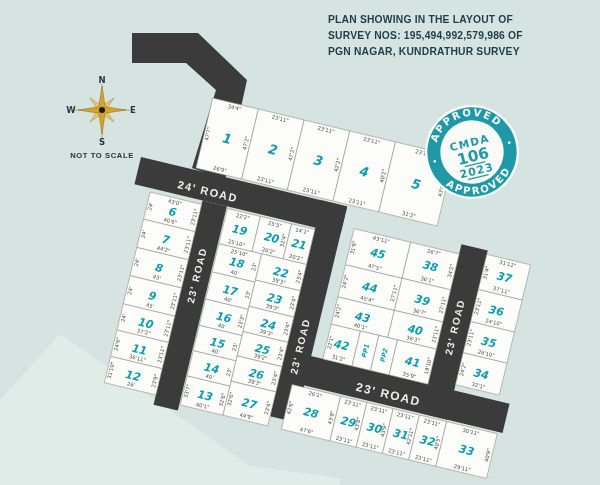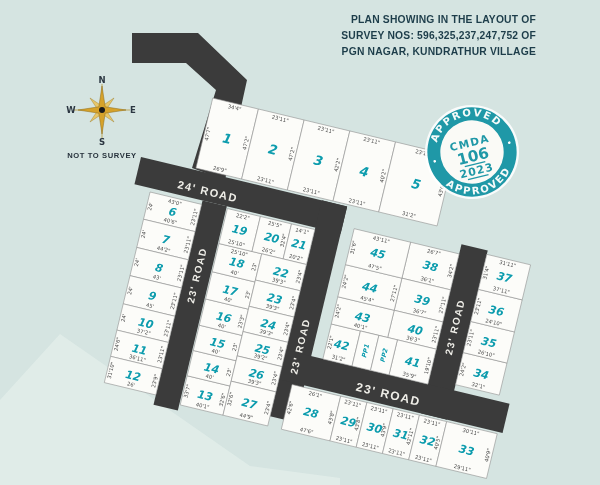--- a/index.html
+++ b/index.html
@@ -1,19 +1,19 @@
 <!DOCTYPE html>
 <html style="--bg: #d5e4e1; --title: #1d3d4a; --pnum: #0d9cad; --teal: #1f98a7;"><head>
 <meta charset="utf-8">
 <style>
   html,body{margin:0;padding:0;}
   .canvas{position:relative;width:600px;height:485px;background:var(--bg,#d5e4e1);overflow:hidden;
           font-family:"Liberation Sans",sans-serif;}
   #plan{position:absolute;left:0;top:0;}
-  .title{position:absolute;left:328px;top:12px;width:208px;text-align:right;
+  .title{position:absolute;left:328px;top:12px;width:208px;text-align:left;
          font-weight:700;font-size:10.3px;line-height:16.2px;color:var(--title,#1d3d4a);letter-spacing:.2px;}
   .compass{position:absolute;left:62px;top:74px;width:80px;text-align:center;}
   .compass-note{position:absolute;left:54px;top:151px;width:96px;text-align:center;
                 font-weight:700;font-size:7.6px;letter-spacing:.6px;color:#27323c;}
   .compass text{font:700 8.5px "DejaVu Sans",sans-serif;fill:#2c3742;text-anchor:middle;}
   .stamp{position:absolute;left:424px;top:104px;width:96px;height:96px;}
   .stamp svg{transform:rotate(-14deg);}
   .stamp-arc{font:700 10.5px "DejaVu Sans",sans-serif;fill:#f6fbfa;letter-spacing:2px;text-anchor:middle;}
   .stamp-org{font:700 11px "DejaVu Sans",sans-serif;fill:var(--teal,#1f98a7);letter-spacing:1.5px;text-anchor:middle;}
   .stamp-num{font:700 16px "DejaVu Sans",sans-serif;fill:var(--teal,#1f98a7);text-anchor:middle;}
@@ -253,38 +253,38 @@
         <text x="185" y="219.85" class="rlabel" font-size="11">24' ROAD</text>
         <text x="194" y="303.5" class="rlabel" font-size="10" transform="rotate(-90 194 300)">23' ROAD</text>
         <text x="311" y="348.5" class="rlabel" font-size="10" transform="rotate(-90 311 345)">23' ROAD</text>
         <text x="457" y="293.5" class="rlabel" font-size="10" transform="rotate(-90 457 290)">23' ROAD</text>
         <text x="408" y="375.2" class="rlabel" font-size="12">23' ROAD</text>
       </g>
     </svg>
 
   <div class="title">
     <div>PLAN SHOWING IN THE LAYOUT OF</div>
-    <div>SURVEY NOS: 596,325,237,247,752 OF</div>
-    <div>PGN NAGAR, KUNDRATHUR VILLAGE</div>
+    <div>SURVEY NOS: 195,494,992,579,986 OF</div>
+    <div>PGN NAGAR, KUNDRATHUR SURVEY</div>
   </div>
 
   <div class="compass">
     <svg width="80" height="76" viewBox="-40 -36 80 76">
       <line x1="-28" y1="0" x2="28" y2="0" stroke="#b99b3e" stroke-width="0.8"></line>
       <line x1="0" y1="-26" x2="0" y2="28" stroke="#b99b3e" stroke-width="0.8"></line>
       <polygon points="0,-17 2.8,-2.8 17,0 2.8,2.8 0,17 -2.8,2.8 -17,0 -2.8,-2.8" transform="rotate(45)" fill="#e7c76a" stroke="#9a7a22" stroke-width="0.4"></polygon>
       <polygon points="0,-24 3.2,-3.2 24,0 3.2,3.2 0,24 -3.2,3.2 -24,0 -3.2,-3.2" fill="#d6a22a" stroke="#8a6a1d" stroke-width="0.5"></polygon>
       <circle cx="0" cy="0" r="3" fill="#1b1b1b"></circle>
       <text x="0" y="-27.5">N</text>
       <text x="0" y="34.5">S</text>
       <text x="31" y="3">E</text>
       <text x="-31" y="3">W</text>
     </svg>
   </div>
-  <div class="compass-note">NOT TO SURVEY</div>
+  <div class="compass-note">NOT TO SCALE</div>
 
   <div class="stamp">
     <svg width="96" height="96" viewBox="0 0 100 100">
       <defs>
         <path id="arcT" d="M12.5,50 A37.5,37.5 0 0 1 87.5,50"></path>
         <path id="arcB" d="M6,50 A44,44 0 0 0 94,50"></path>
       </defs>
       <circle cx="50" cy="50" r="49" fill="#ffffff" opacity="0.85"></circle>
       <circle cx="50" cy="50" r="46.5" fill="#1f98a7"></circle>
       <circle cx="50" cy="50" r="33" fill="#fafaf6"></circle>

